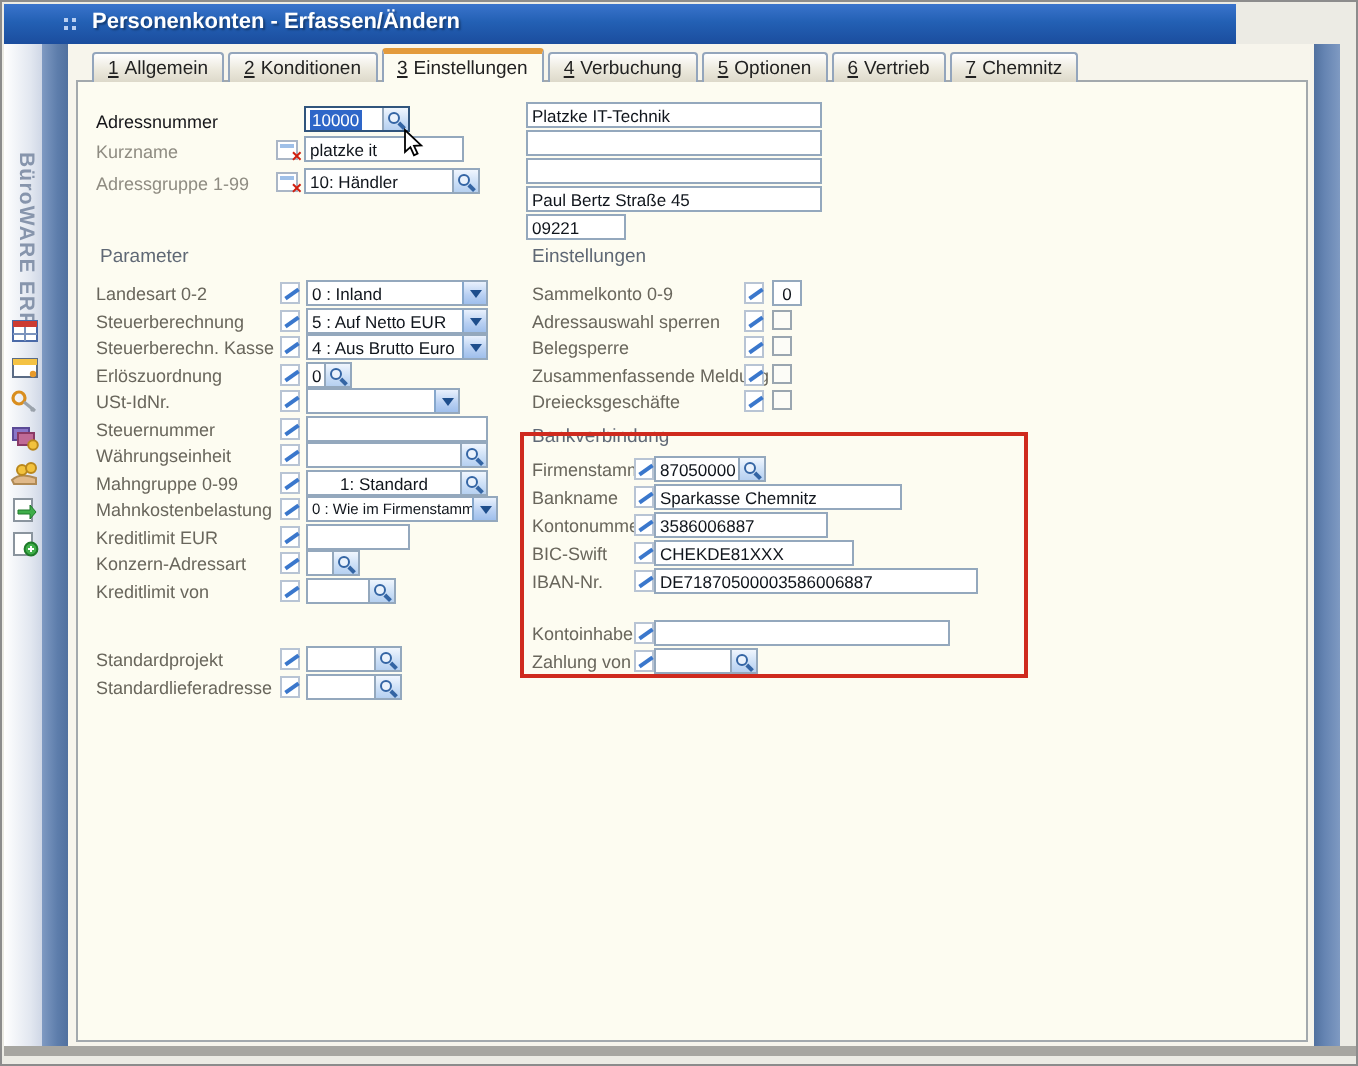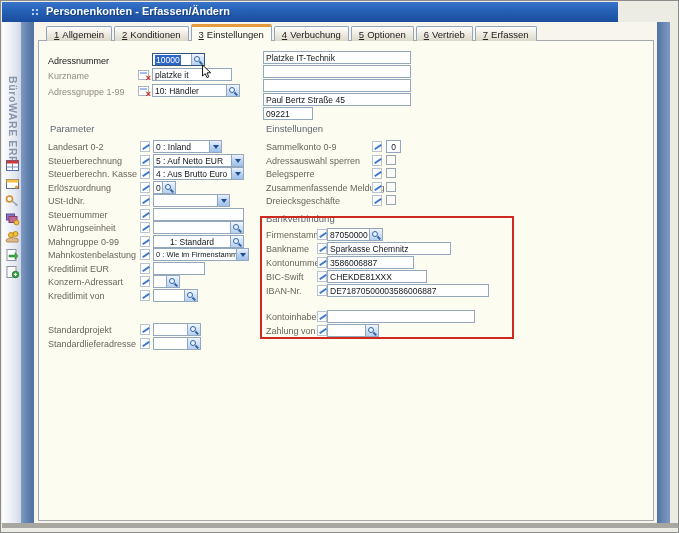--- a/index.html
+++ b/index.html
@@ -147,21 +147,21 @@
     <div class="tab">
         <span class="num">5</span>
         <span>Optionen</span>
       </div>
     <div class="tab">
         <span class="num">6</span>
         <span>Vertrieb</span>
       </div>
     <div class="tab">
         <span class="num">7</span>
-        <span>Erfassen</span>
+        <span>Chemnitz</span>
       </div>
   </div>
 
   <div class="panel"></div>
 
   <div class="lb dark" style="left:47px;top:55px">Adressnummer</div>
   <div class="fd focus" style="left:151px;top:52px;width:53px">
     <span class="tx"><span class="sel">10000</span></span>
       <span class="lk"></span>
   </div>
@@ -196,21 +196,21 @@
     </div>
   <div class="fd" style="left:262px;top:106px;width:50px">
       <span class="tx">09221</span>
     </div>
 
   <div class="gb" style="left:40px;top:127px;width:210px;height:383px"></div>
   <div class="gt" style="left:46px;top:122px">Parameter</div>
 
   <div class="lb" style="left:47px;top:141px">Landesart 0-2</div>
   <span class="ei" style="left:139px;top:140px"></span>
-  <div class="fd" style="left:152px;top:139px;width:69px">
+  <div class="fd" style="left:152px;top:139px;width:91px">
       <span class="tx">0 : Inland</span>
       <span class="dd"></span>
     </div>
 
   <div class="lb" style="left:47px;top:155px">Steuerberechnung</div>
   <span class="ei" style="left:139px;top:154px"></span>
   <div class="fd" style="left:152px;top:153px;width:91px">
       <span class="tx">5 : Auf Netto EUR</span>
       <span class="dd"></span>
     </div>

